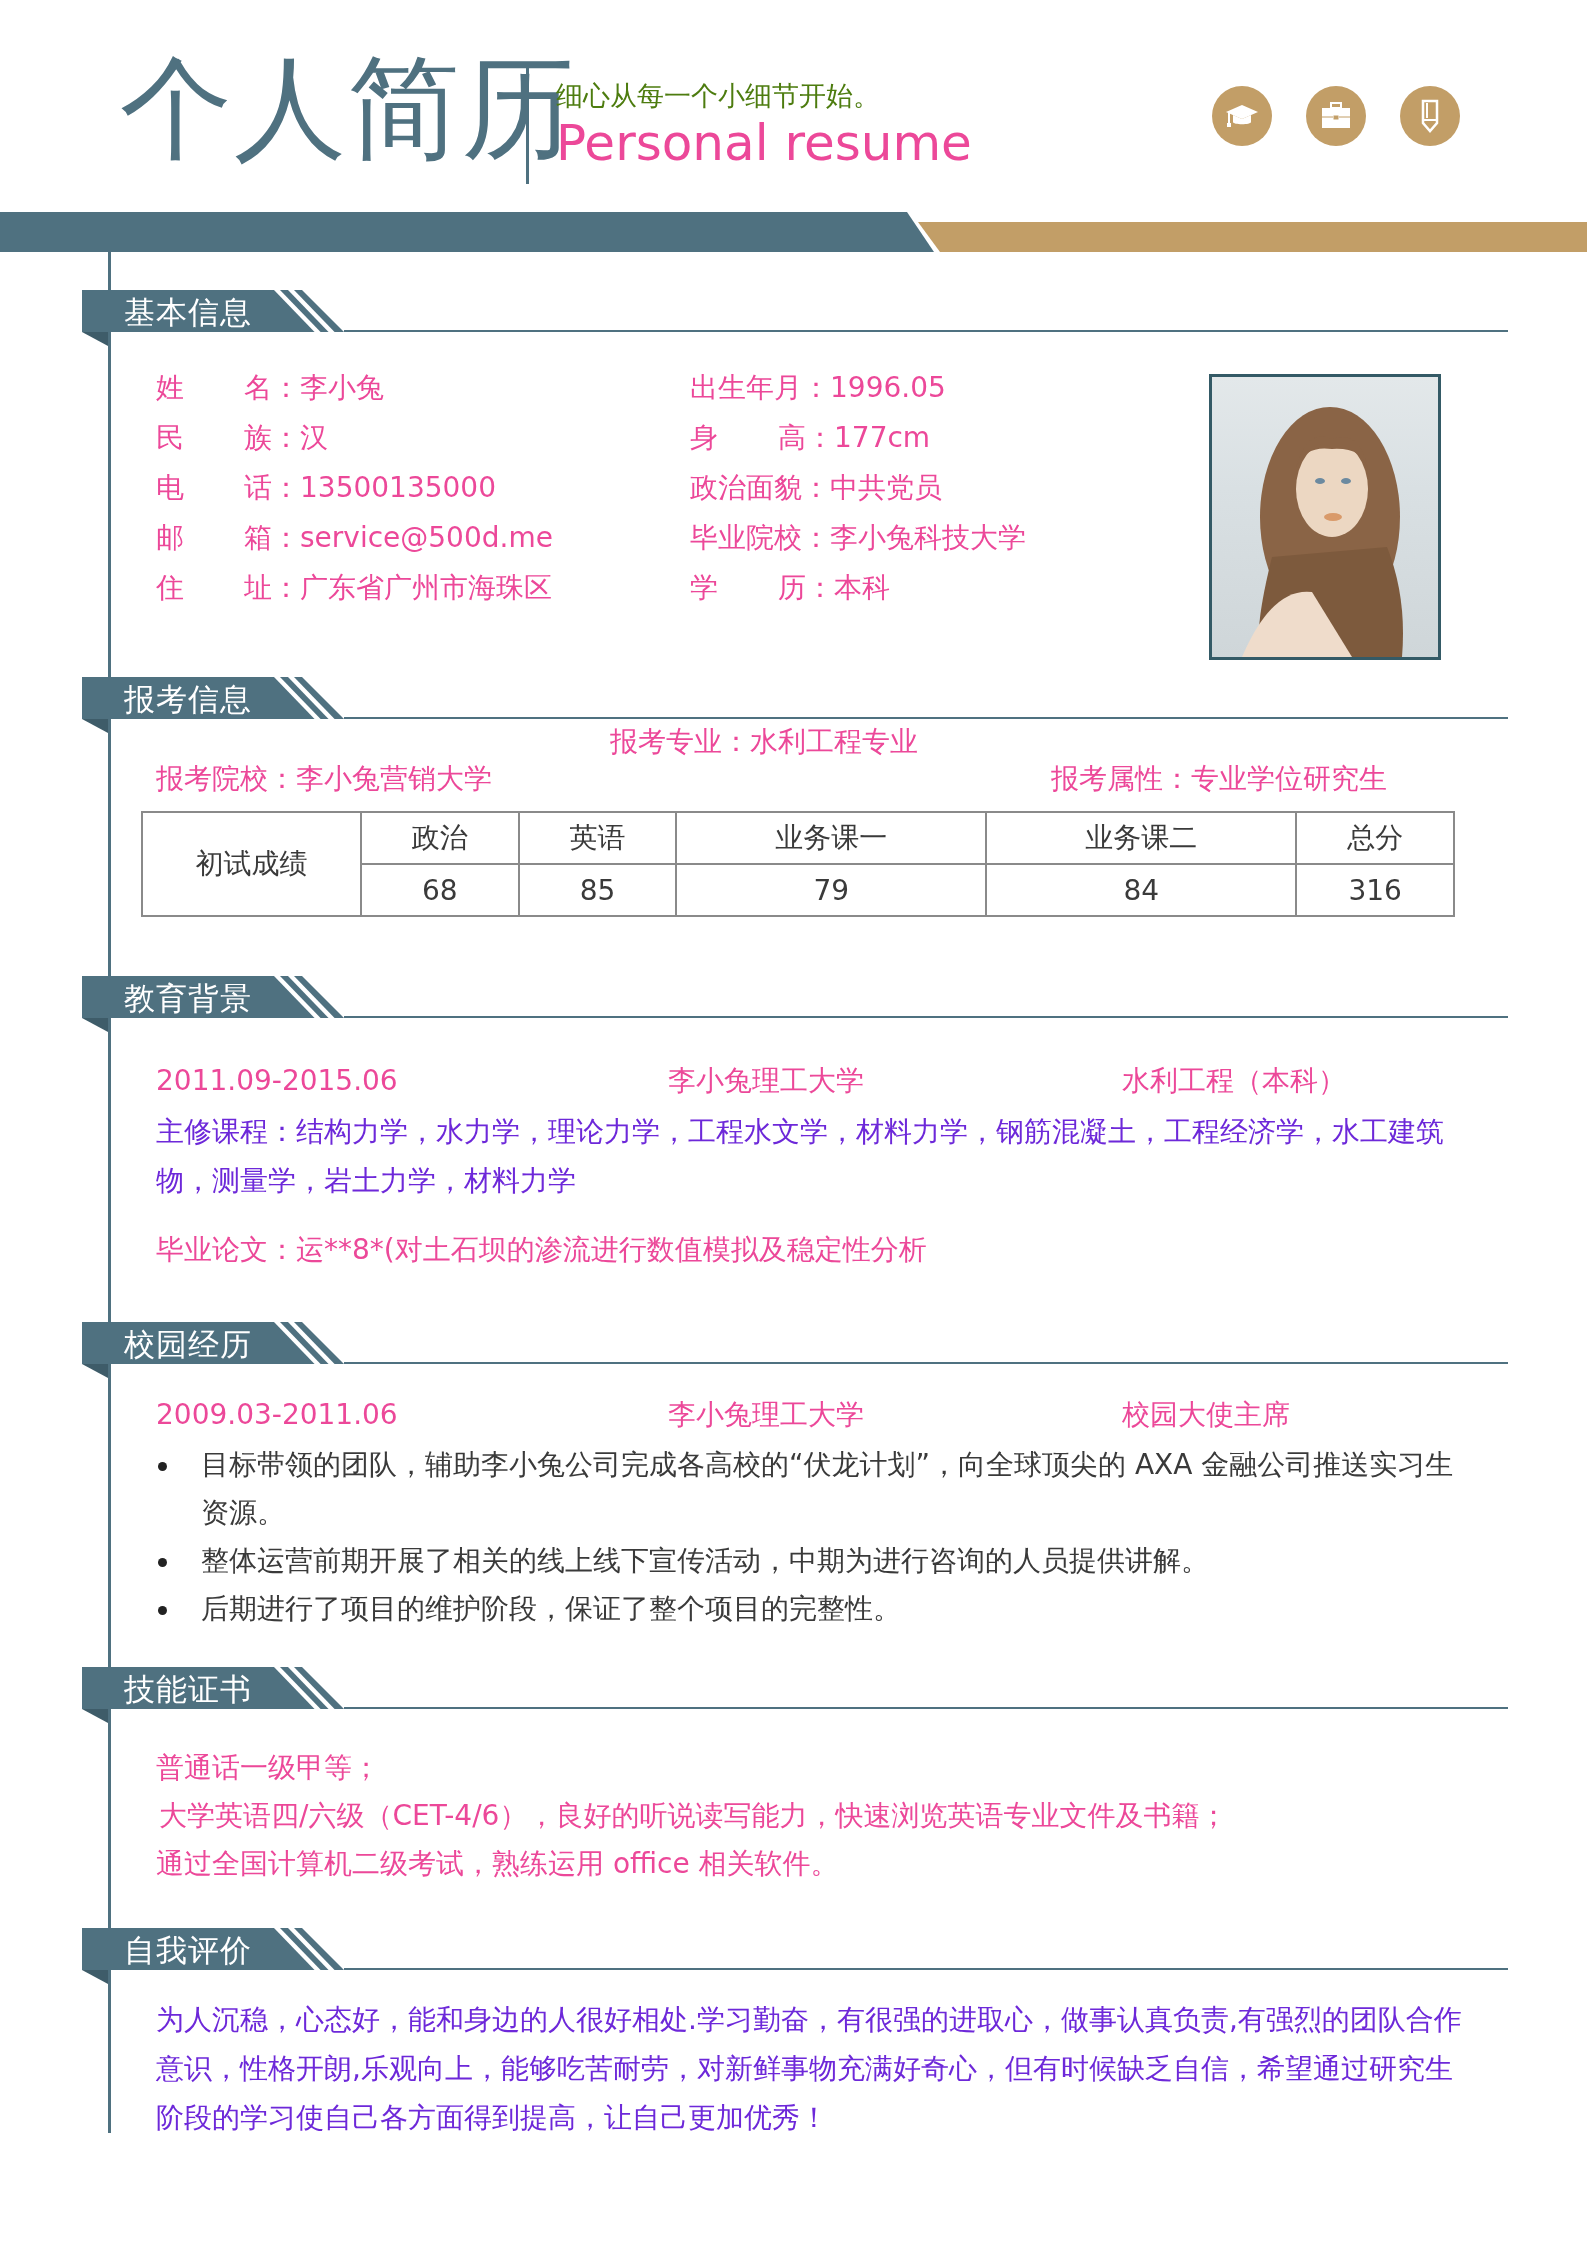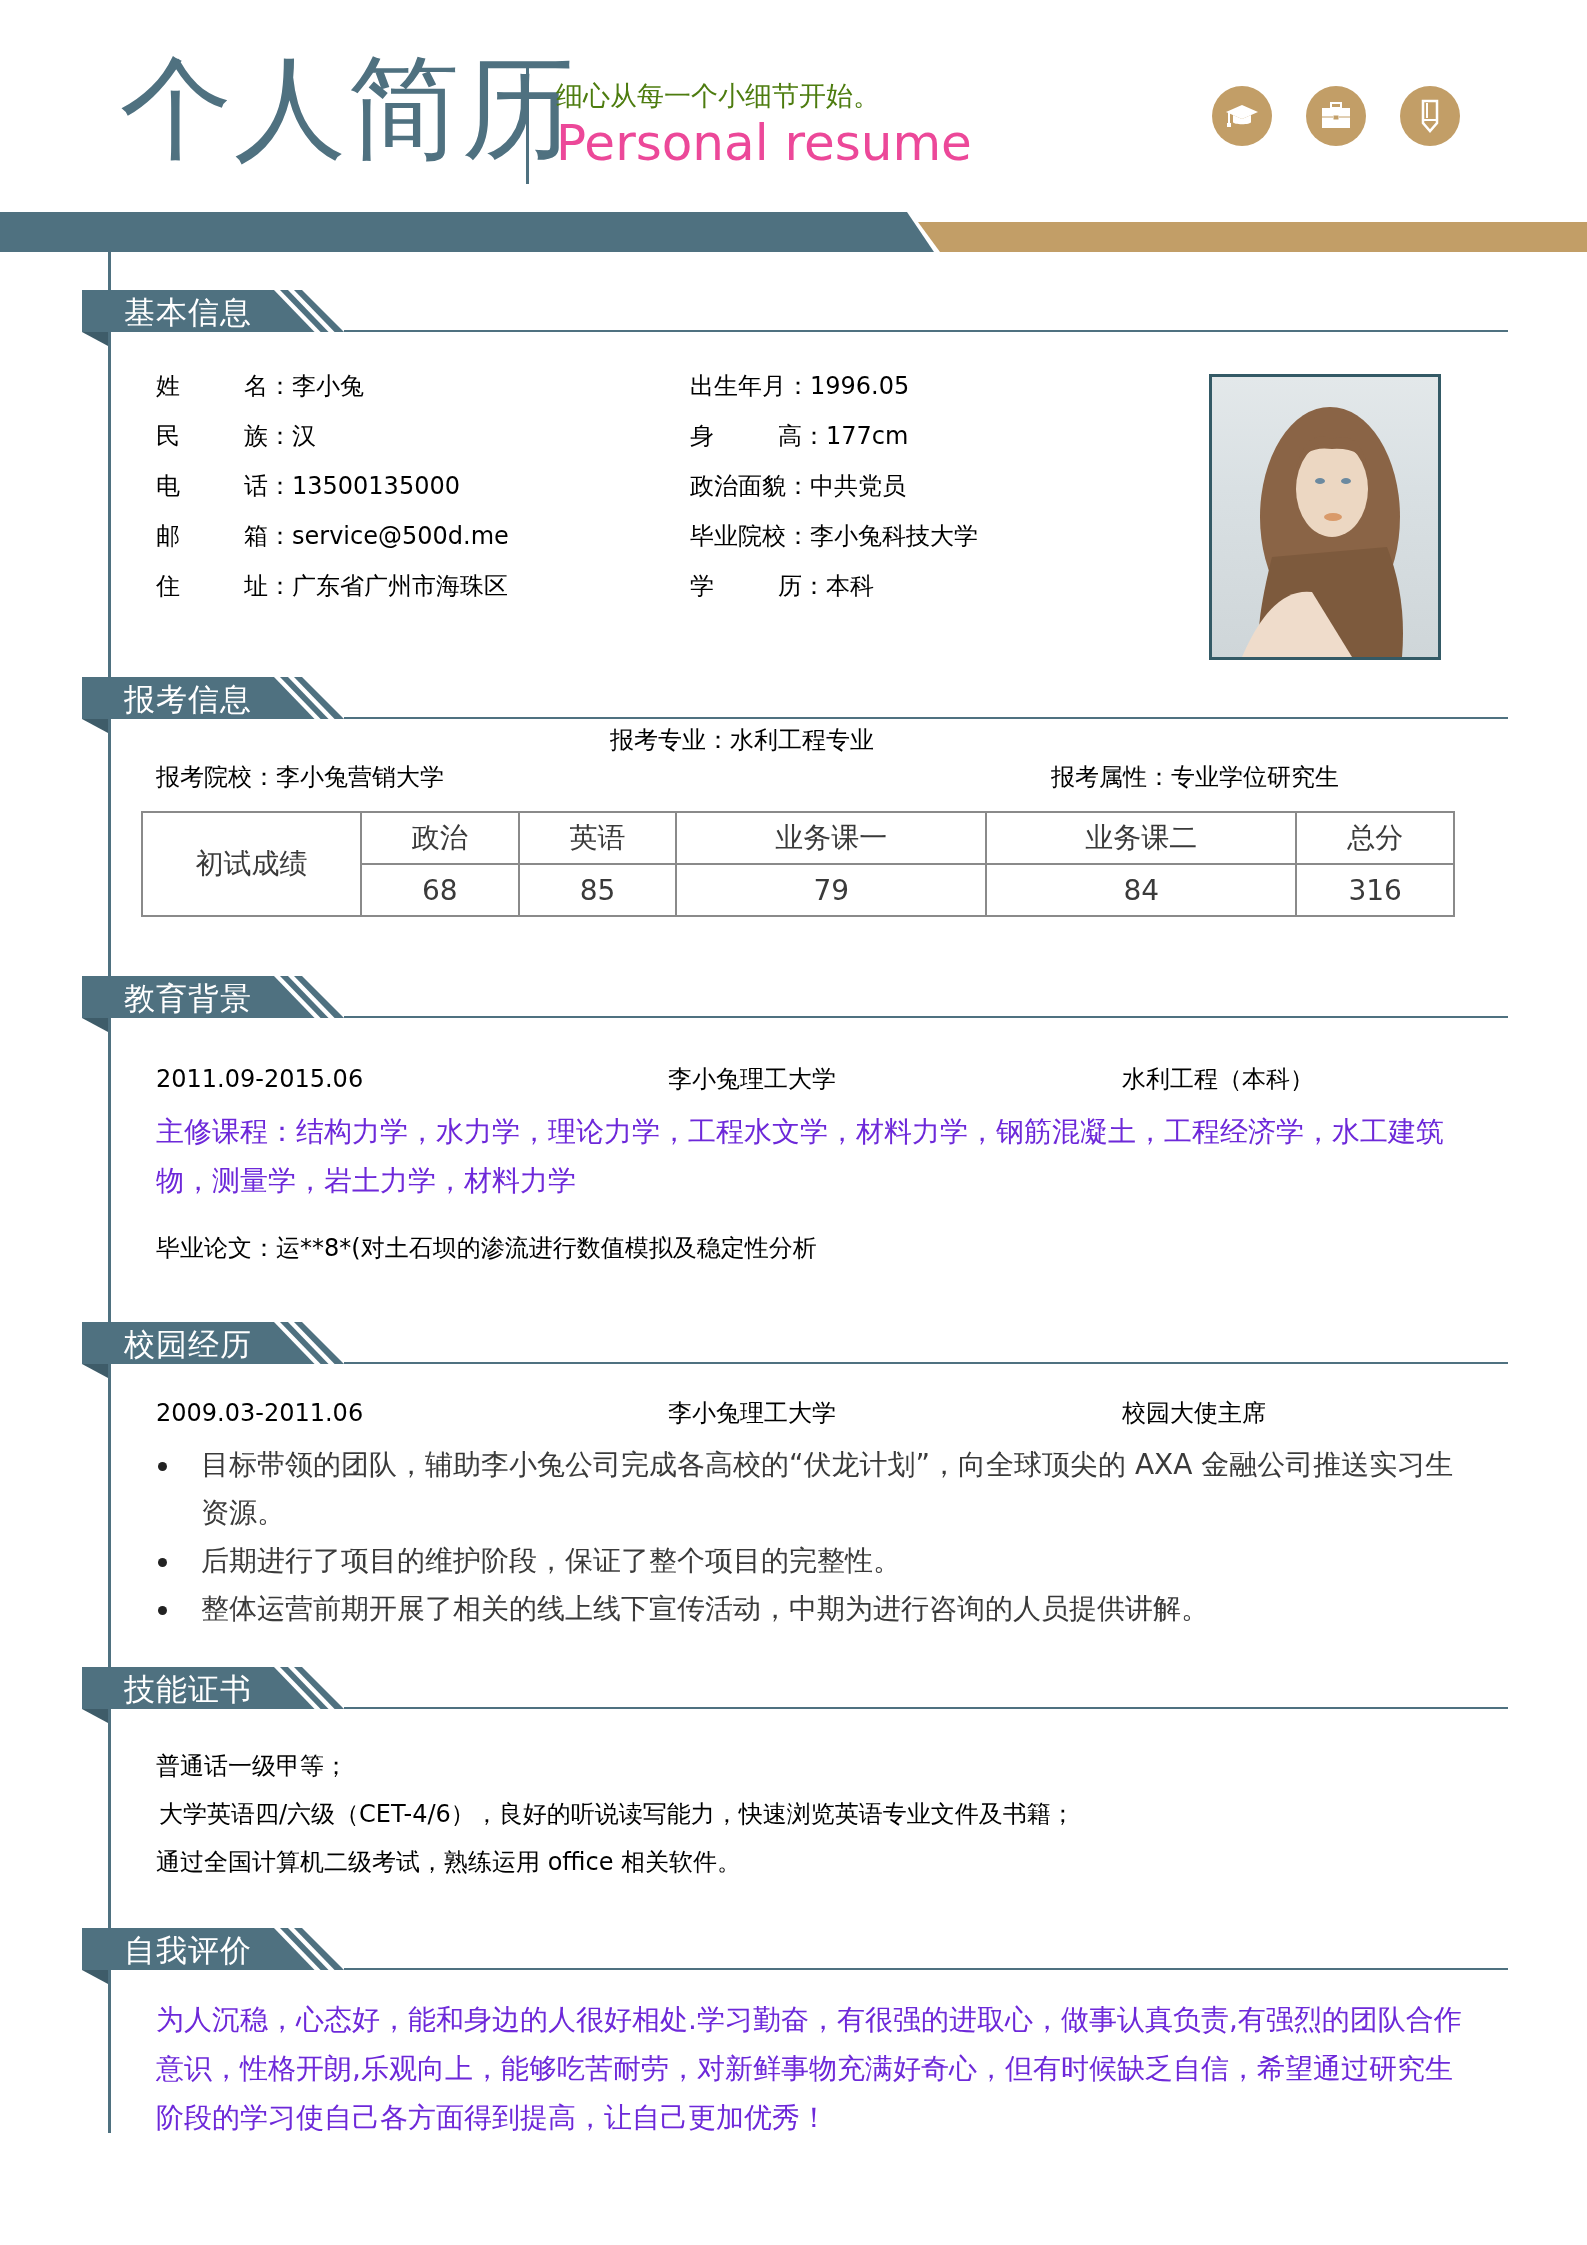--- a/index.html
+++ b/index.html
@@ -31,21 +31,21 @@
   .sec .stripe1, .sec .stripe2 { position: absolute; top: 0; width: 6px; height: 46px; background: #fff;
               transform: skewX(44deg); transform-origin: top left; }
   .sec .stripe1 { left: 192px; }
   .sec .stripe2 { left: 206px; }
   .sec .fold { position: absolute; left: 0; top: 42px; width: 26px; height: 14px; background: #3e5c69;
                clip-path: polygon(0 0, 26px 0, 26px 14px); }
   .sec .underline { position: absolute; left: 262px; top: 40px; right: 0; height: 2px; background: #4f7180; }
   .sec .label { position: absolute; left: 42px; top: 5px; font-size: 31px; color: #fff; line-height: 1.1; letter-spacing: 1px; }
 
   
-  .txt { font-size: 24px; line-height: 1; color: #000000; white-space: nowrap; }
+  .txt { font-size: 28px; line-height: 1; color: #ec4899; white-space: nowrap; }
 
   .photo { left: 1209px; top: 374px; width: 226px; height: 280px; border: 3px solid #345a66;
            background: linear-gradient(180deg, #e3e8ea 0%, #d9e0e3 40%, #cfd6d9 100%); overflow: hidden; }
 
   table.scores { position: absolute; left: 141px; top: 811px; width: 1314px; border-collapse: collapse;
                  font-size: 28px; color: #3a3a3a; padding-left: 12px; }
   table.scores td { border: 2px solid #8a8a8a; text-align: center; height: 50px; padding: 0; }
   table.scores td.rowhead { width: 217px; }
 
   .para { position: absolute; left: 156px; width: 1320px; font-size: 28px; color: #6d28d9; line-height: 49px; white-space: normal; }
@@ -203,22 +203,22 @@
     <div class="fold"></div>
     <div class="underline"></div>
   <div class="label">校园经历</div>
 </div>
 
 <div class="abs txt" style="left:156px; top:1401px;">2009.03-2011.06</div>
 <div class="abs txt" style="left:668px; top:1401px;">李小兔理工大学</div>
 <div class="abs txt" style="left:1122px; top:1401px;">校园大使主席</div>
 <ul class="bullet-list" style="top:1441px;">
   <li>目标带领的团队，辅助李小兔公司完成各高校的“伏龙计划”，向全球顶尖的 AXA 金融公司推送实习生资源。</li>
+  <li>整体运营前期开展了相关的线上线下宣传活动，中期为进行咨询的人员提供讲解。</li>
   <li>后期进行了项目的维护阶段，保证了整个项目的完整性。</li>
-  <li>整体运营前期开展了相关的线上线下宣传活动，中期为进行咨询的人员提供讲解。</li>
 </ul>
 
 <div class="abs sec" style="top:1667px;">
   <div class="tab"></div>
     <div class="stripe1"></div>
     <div class="stripe2"></div>
     <div class="fold"></div>
     <div class="underline"></div>
   <div class="label">技能证书</div>
 </div>

